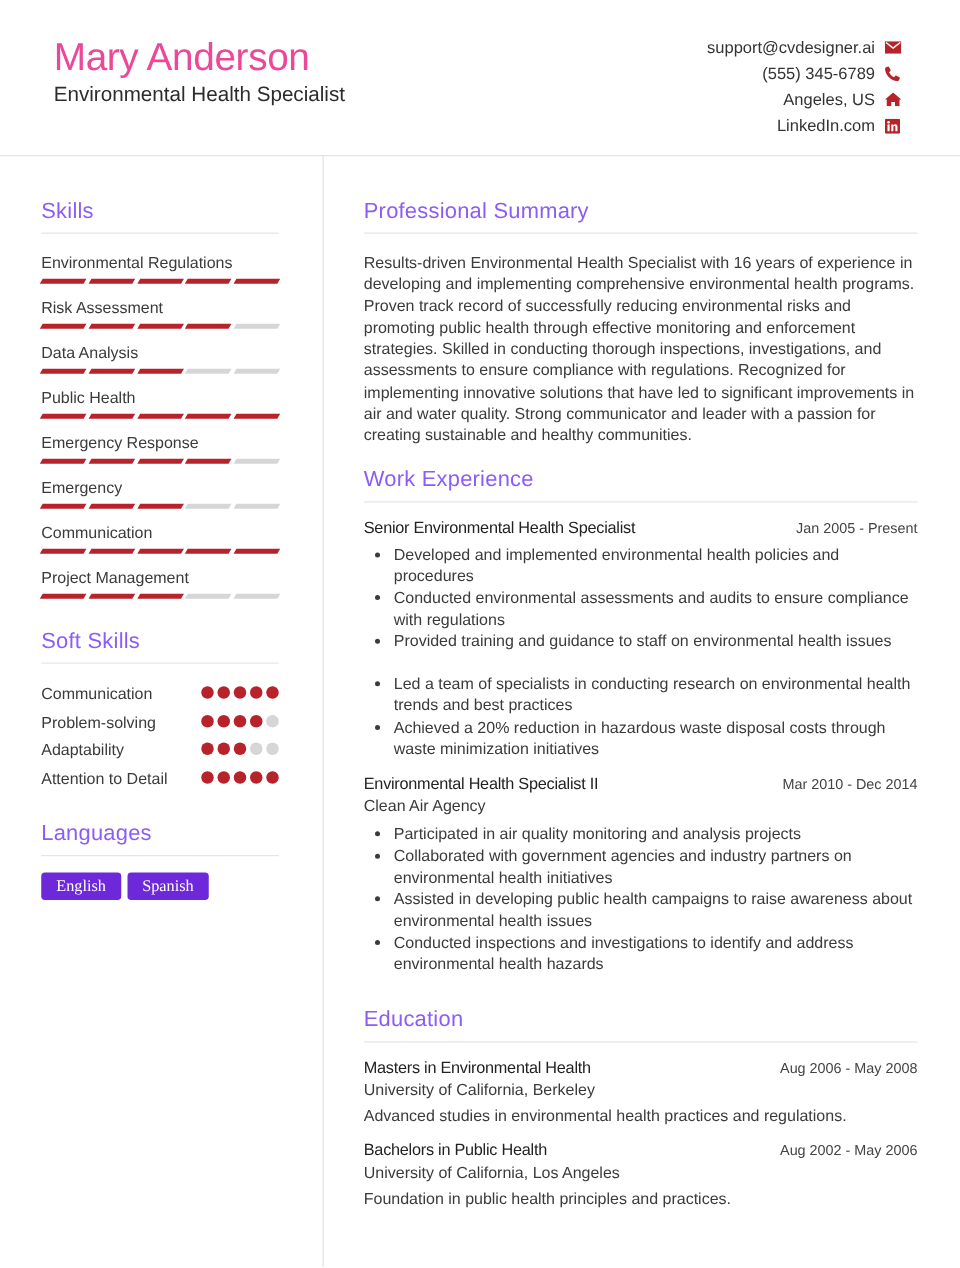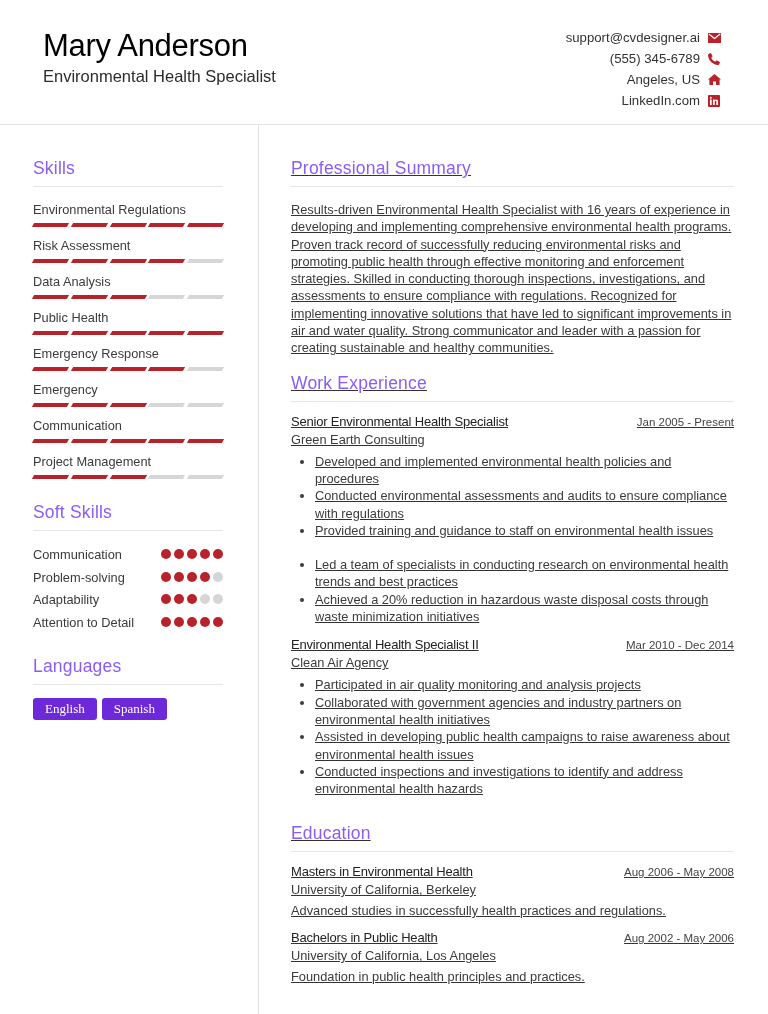--- a/index.html
+++ b/index.html
@@ -1,30 +1,30 @@
 <!DOCTYPE html>
 <html><head>
 <meta charset="utf-8">
 <style>
   * { box-sizing: border-box; margin: 0; padding: 0; }
   html, body { width: 768px; height: 1014px; overflow: hidden; background: #ffffff; }
   body { font-family: "Liberation Sans", "DejaVu Sans", sans-serif; color: #333; position: relative; }
 
   .header { position: absolute; left: 0; top: 0; width: 768px; height: 125px; border-bottom: 1px solid #e3e3e3; }
-  .name { position: absolute; left: 43px; top: 28px; font-size: 31px; color: #000000; font-weight: 400; letter-spacing: -0.3px; }
+  .name { position: absolute; left: 43px; top: 28px; font-size: 31px; color: #ec4899; font-weight: 400; letter-spacing: -0.3px; }
   .title { position: absolute; left: 43px; top: 67px; font-size: 16.5px; color: #2c2c2c; }
   .contacts { position: absolute; right: 47px; top: 27px; text-align: right; }
   .contact-row { display: flex; justify-content: flex-end; align-items: center; height: 21px; font-size: 13.2px; color: #333; }
   .contact-row .icon { width: 14px; height: 14px; margin-left: 7px; display: inline-flex; align-items: center; justify-content: center; }
   .contact-row svg { display: block; }
 
   .vdivider { position: absolute; left: 258px; top: 125px; width: 1px; height: 889px; background: #e3e3e3; }
 
   .left { position: absolute; left: 33px; top: 125px; width: 190px; }
-  .right { position: absolute; left: 291px; top: 125px; width: 443px; text-decoration: underline; }
+  .right { position: absolute; left: 291px; top: 125px; width: 443px; }
 
   .section-title { font-size: 17.5px; color: #8b5cf6; font-weight: 500; letter-spacing: 0.2px; padding-bottom: 7px; border-bottom: 1.5px solid #e6e6e6; }
 
   .skills-section { margin-top: 33px; }
   .skill { margin-top: 0; }
   .skill-label { font-size: 12.8px; color: #3b3b3b; height: 17px; line-height: 17px; }
   .bars { display: flex; gap: 4px; height: 5px; margin-top: 5px; margin-bottom: 9px; }
   .bar { width: 35px; height: 4px; transform: skewX(-30deg); background: #d6d6d6; }
   .bar.on { background: #b8232b; }
 
@@ -253,21 +253,20 @@
   </div>
 
   <div class="work-section">
     <div class="section-title">Work Experience</div>
     <div id="jobs">
         <div class="job">
           <div class="job-head">
             <div class="job-title">Senior Environmental Health Specialist</div>
             <div class="job-date">Jan 2005 - Present</div>
           </div>
-          <div class="job-company">Green Earth Consulting</div>
           <ul class="bullets">
             <li>Developed and implemented environmental health policies and procedures</li>
             <li>Conducted environmental assessments and audits to ensure compliance with regulations</li>
             <li>Provided training and guidance to staff on environmental health issues</li>
             <li class="gap">Led a team of specialists in conducting research on environmental health trends and best practices</li>
             <li>Achieved a 20% reduction in hazardous waste disposal costs through waste minimization initiatives</li>
           </ul>
         </div>
         <div class="job">
           <div class="job-head">
@@ -287,21 +286,21 @@
 
   <div class="edu-section">
     <div class="section-title">Education</div>
     <div id="edu-list">
         <div class="edu">
           <div class="job-head">
             <div class="job-title">Masters in Environmental Health</div>
             <div class="job-date">Aug 2006 - May 2008</div>
           </div>
           <div class="job-company">University of California, Berkeley</div>
-          <div class="edu-desc">Advanced studies in successfully health practices and regulations.</div>
+          <div class="edu-desc">Advanced studies in environmental health practices and regulations.</div>
         </div>
         <div class="edu">
           <div class="job-head">
             <div class="job-title">Bachelors in Public Health</div>
             <div class="job-date">Aug 2002 - May 2006</div>
           </div>
           <div class="job-company">University of California, Los Angeles</div>
           <div class="edu-desc">Foundation in public health principles and practices.</div>
         </div>
       </div>

